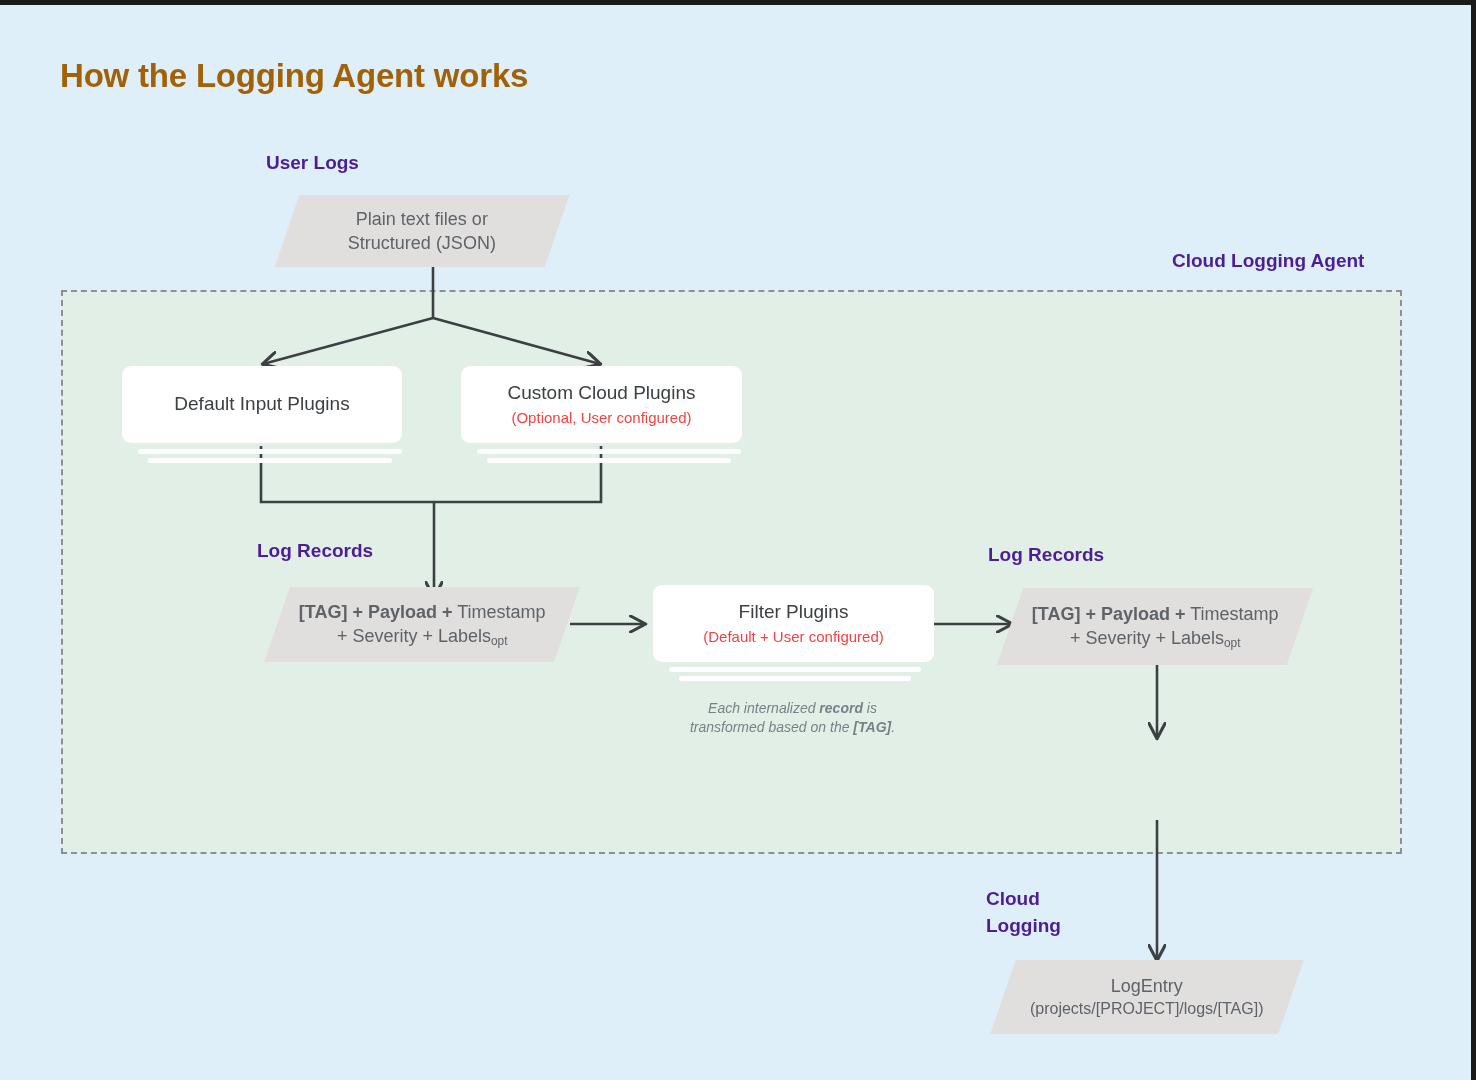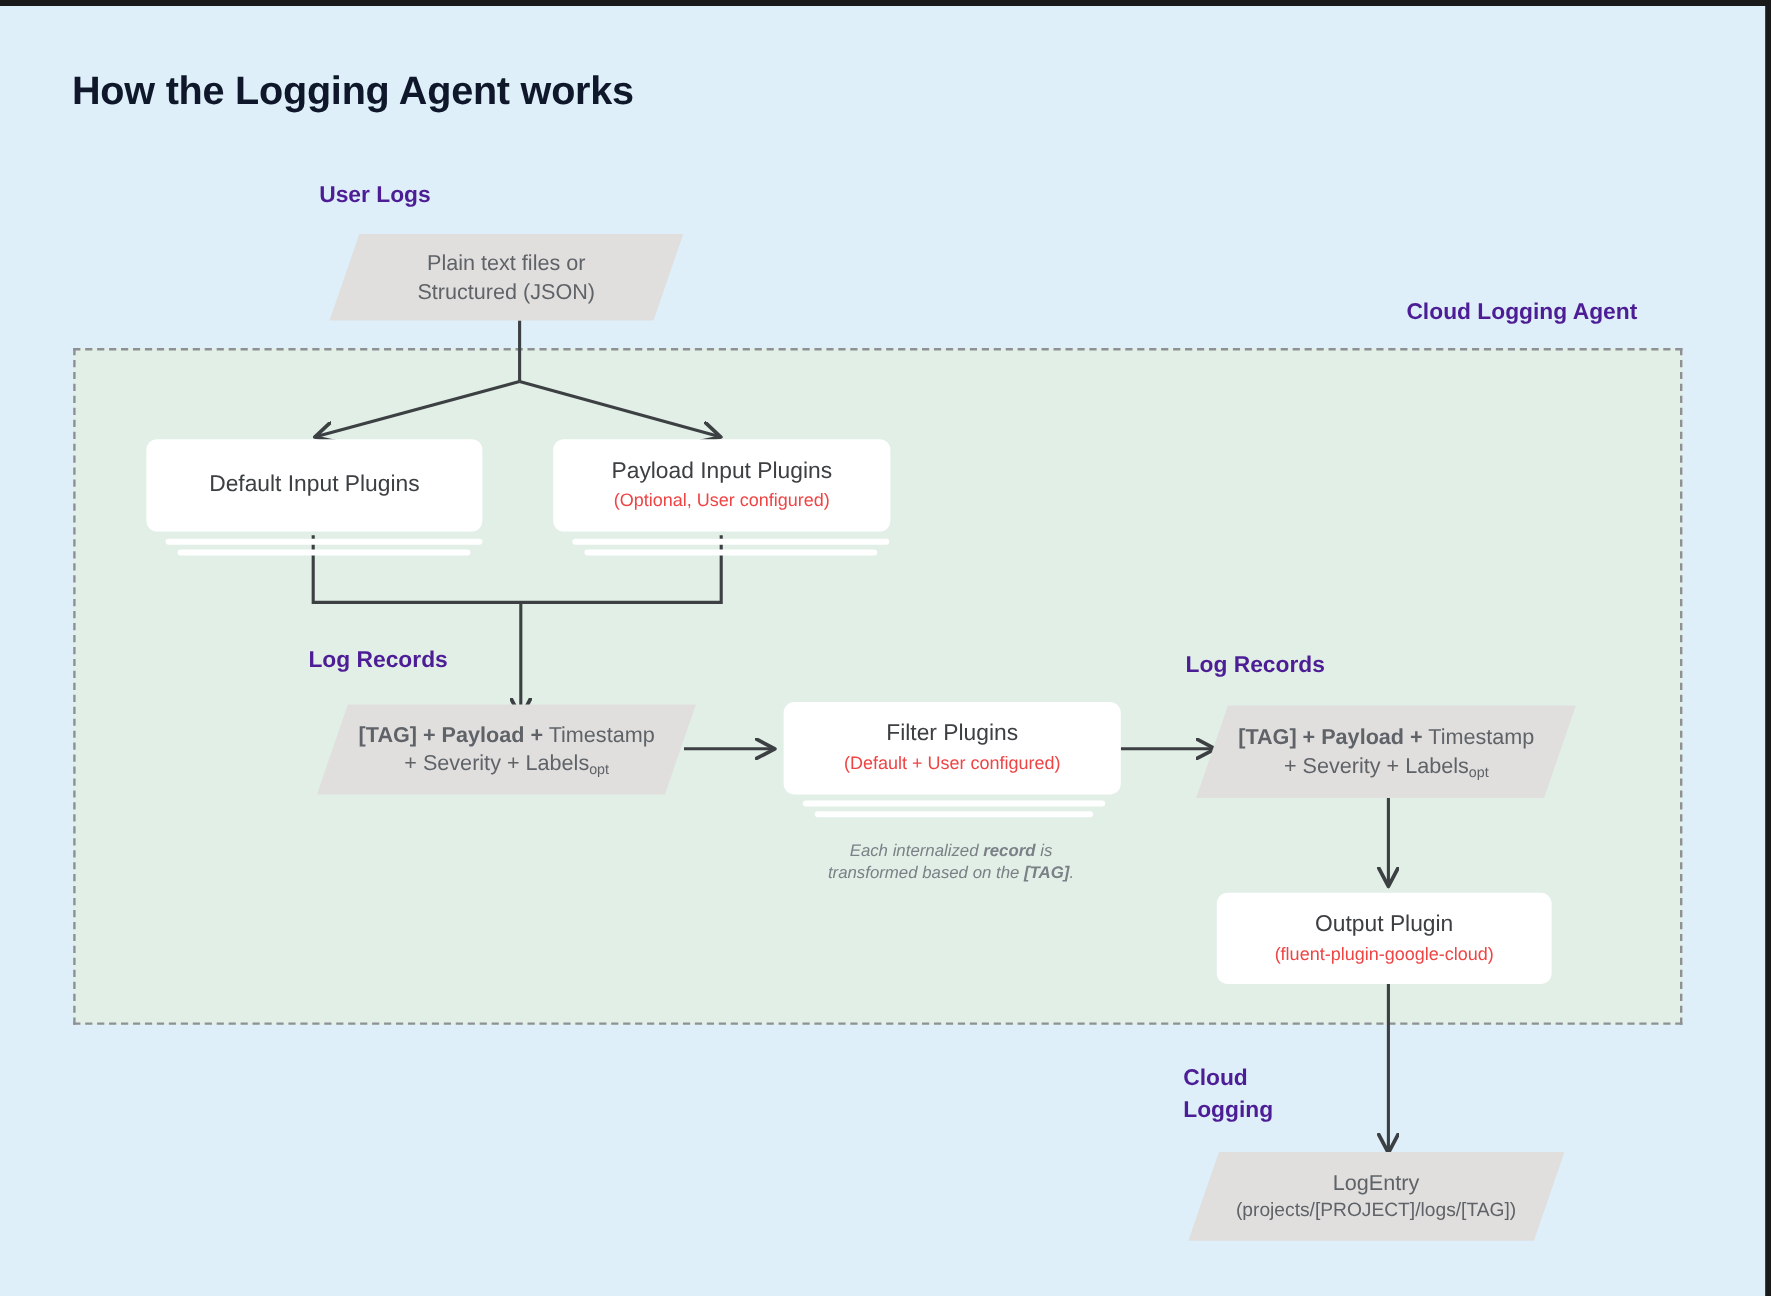--- a/index.html
+++ b/index.html
@@ -25,21 +25,21 @@
     height: 1080px;
   }
 
   
   .page-title {
     position: absolute;
     left: 60px;
     top: 52px;
     font-size: 33px;
     font-weight: bold;
-    color: #0f172a;
+    color: #a16207;
     letter-spacing: -0.2px;
     white-space: nowrap;
   }
 
   
   .group-label {
     position: absolute;
     font-size: 19px;
     font-weight: bold;
     color: #4c1d95;
@@ -189,21 +189,21 @@
 
     <div class="stack-strip" style="left:138px; top:444px; width:264px;"></div>
     <div class="stack-strip" style="left:148px; top:453px; width:244px;"></div>
     <div class="card" style="left:122px; top:361px; width:280px; height:77px;">
       <div class="card-title">Default Input Plugins</div>
     </div>
 
     <div class="stack-strip" style="left:477px; top:444px; width:264px;"></div>
     <div class="stack-strip" style="left:487px; top:453px; width:244px;"></div>
     <div class="card" style="left:461px; top:361px; width:281px; height:77px;">
-      <div class="card-title">Payload Input Plugins</div>
+      <div class="card-title">Custom Cloud Plugins</div>
       <div class="card-sub">(Optional, User configured)</div>
     </div>
 
     <div class="para para-skew" style="left:277px; top:582px; width:290px; height:75px;">
       <div class="para-inner" style="font-size:18px;">
         <div>
           <span class="b">[TAG] + Payload +</span><span> Timestamp</span>
         </div>
         <div>
           <span>+ Severity + Labels</span><span class="sub">opt</span>
@@ -222,24 +222,20 @@
       <div class="para-inner" style="font-size:18px;">
         <div>
           <span class="b">[TAG] + Payload +</span><span> Timestamp</span>
         </div>
         <div>
           <span>+ Severity + Labels</span><span class="sub">opt</span>
         </div>
       </div>
     </div>
 
-    <div class="card" style="left:1014px; top:739px; width:279px; height:76px;">
-      <div class="card-title">Output Plugin</div>
-      <div class="card-sub">(fluent-plugin-google-cloud)</div>
-    </div>
 
     <div class="para para-skew" style="left:1003px; top:955px; width:288px; height:74px;">
       <div class="para-inner" style="font-size:18px;">
         <div>LogEntry</div>
         <div style="font-size:16px;">(projects/[PROJECT]/logs/[TAG])</div>
       </div>
     </div>
 
     <div class="note" style="left:620px; top:694px; width:345px;">
       <div>

